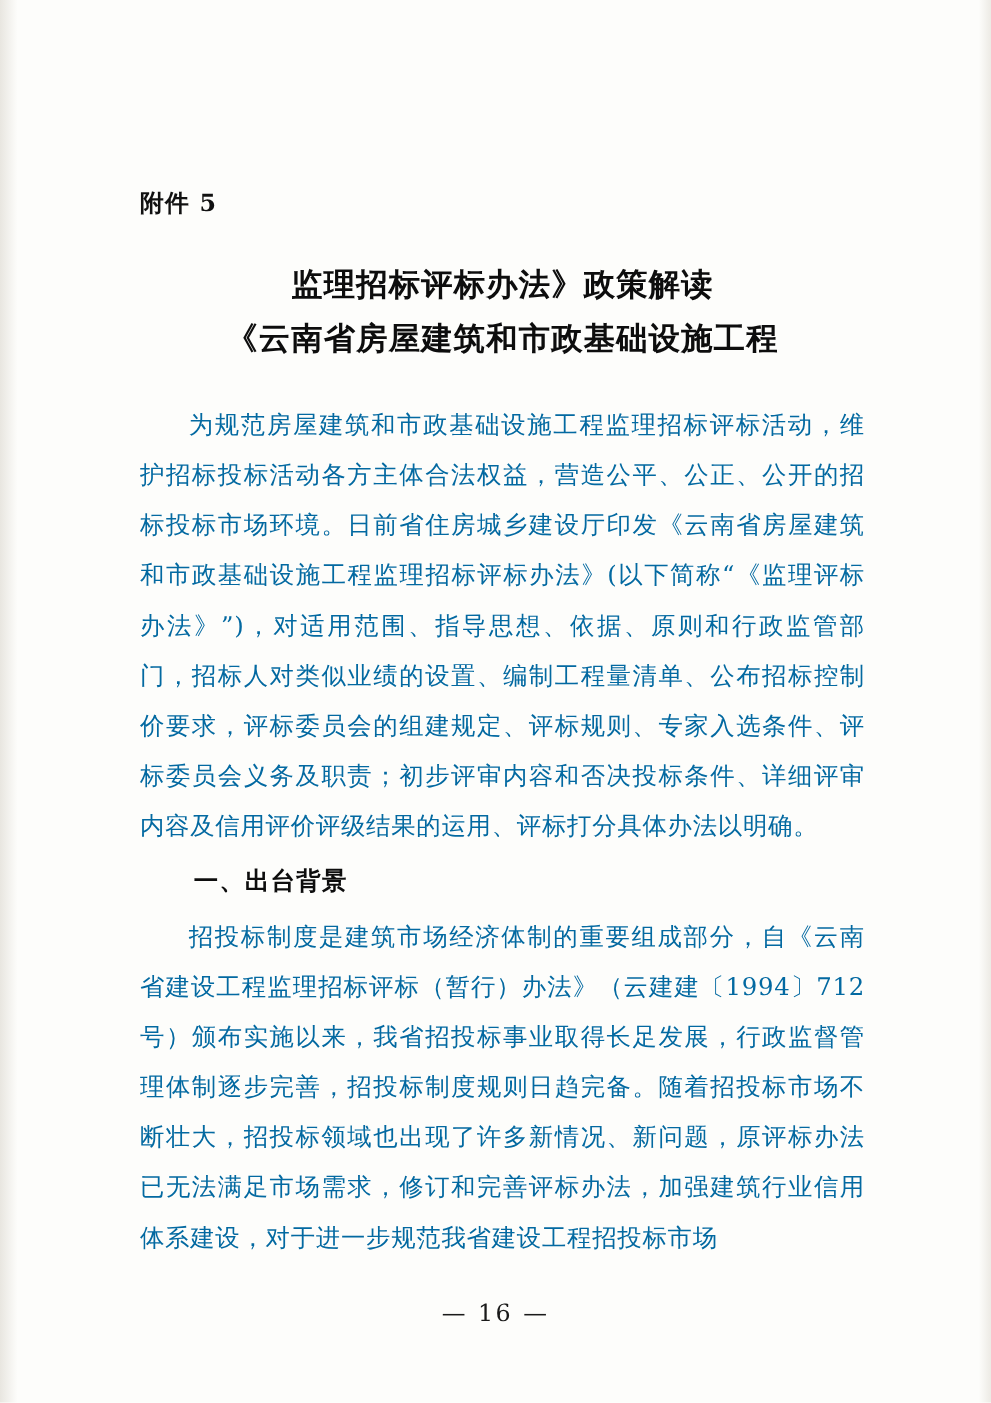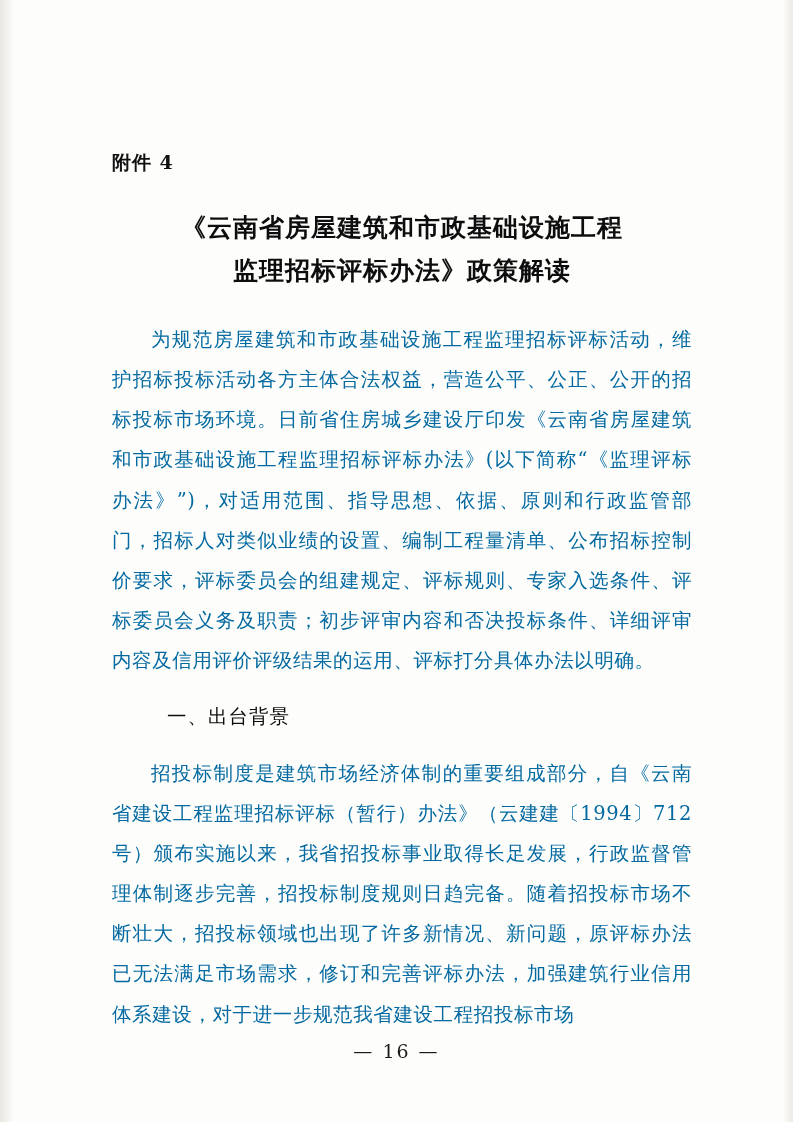--- a/index.html
+++ b/index.html
@@ -71,50 +71,50 @@
     line-height: 2.06;
     text-align: justify;
     text-justify: inter-ideograph;
     text-indent: 2em;
     letter-spacing: 0.6px;
     color: #0369a1;
     margin: 0 0 0 0;
   }
   .section-head {
     font-size: 19.5px;
-    font-weight: 400;
+    font-weight: 700;
     line-height: 2.06;
     text-indent: 2em;
     letter-spacing: 1px;
     color: #0d0d0d;
-    margin: 16px;
+    margin: 4px;
   }
   .page-number {
     position: absolute;
     left: 0;
     right: 0;
     top: 1040px;
     text-align: center;
     font-size: 19px;
     letter-spacing: 2px;
     color: #1a1a1a;
   }
 </style>
 </head>
 <body>
 
 <div class="page">
 
   <div class="content">
 
-    <div class="attachment-label">附件 4</div>
+    <div class="attachment-label">附件 5</div>
 
     <div class="doc-title">
+      <span class="line">监理招标评标办法》政策解读</span>
       <span class="line">《云南省房屋建筑和市政基础设施工程</span>
-      <span class="line">监理招标评标办法》政策解读</span>
     </div>
 
     <p class="body-par">为规范房屋建筑和市政基础设施工程监理招标评标活动，维护招标投标活动各方主体合法权益，营造公平、公正、公开的招标投标市场环境。日前省住房城乡建设厅印发《云南省房屋建筑和市政基础设施工程监理招标评标办法》(以下简称“《监理评标办法》”)，对适用范围、指导思想、依据、原则和行政监管部门，招标人对类似业绩的设置、编制工程量清单、公布招标控制价要求，评标委员会的组建规定、评标规则、专家入选条件、评标委员会义务及职责；初步评审内容和否决投标条件、详细评审内容及信用评价评级结果的运用、评标打分具体办法以明确。</p>
 
     <p class="section-head">一、出台背景</p>
 
     <p class="body-par">招投标制度是建筑市场经济体制的重要组成部分，自《云南省建设工程监理招标评标（暂行）办法》（云建建〔1994〕712号）颁布实施以来，我省招投标事业取得长足发展，行政监督管理体制逐步完善，招投标制度规则日趋完备。随着招投标市场不断壮大，招投标领域也出现了许多新情况、新问题，原评标办法已无法满足市场需求，修订和完善评标办法，加强建筑行业信用体系建设，对于进一步规范我省建设工程招投标市场</p>
 
   </div>
 

